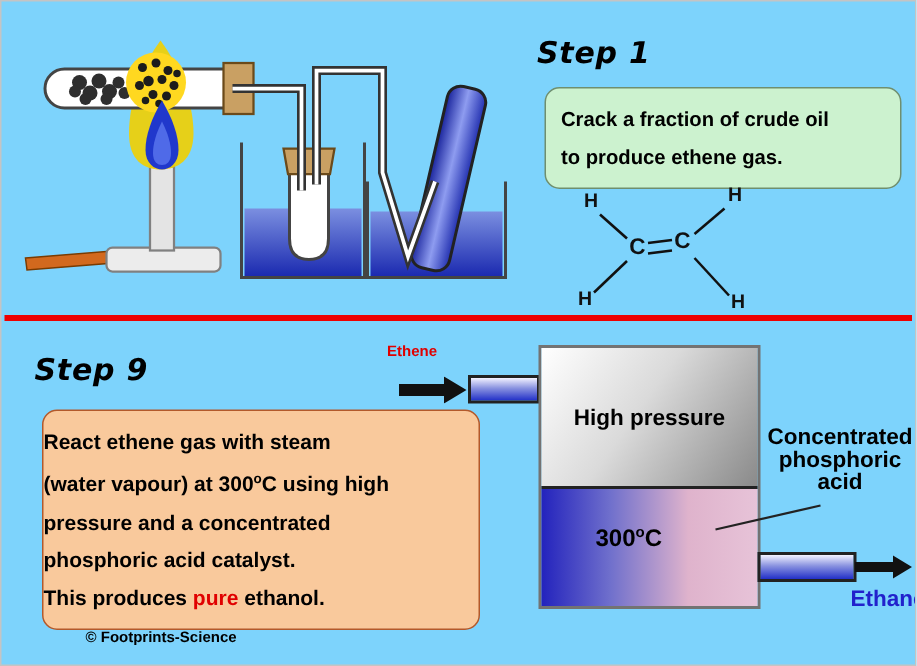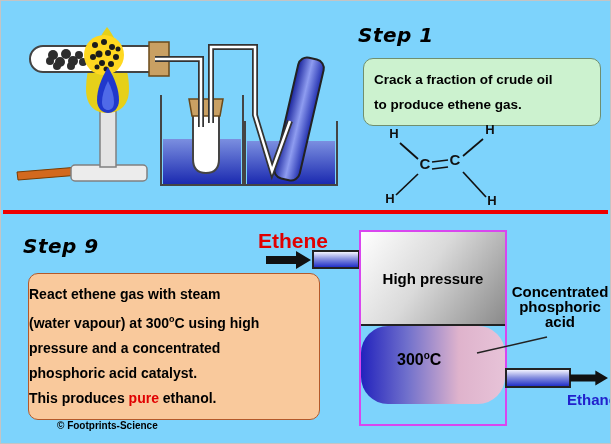--- a/index.html
+++ b/index.html
@@ -13,35 +13,35 @@
   .box-line{white-space:nowrap;}
   #step1-title{left:357px;top:22px;}
   #step1-box{left:348px;top:57px;width:238px;padding:8px 10px;background:#ccf2cf;
              border:1.5px solid #6f8f6f;font-size:13.5px;line-height:25px;}
   #step2-title{left:22px;top:233px;}
   #step2-box{left:13px;top:272px;width:292px;padding:8px 0;background:#f9c99c;
              border:1.5px solid #b3592b;font-size:14px;line-height:25px;}
   .hl-red{color:#e00000;}
   sup.deg{font-size:9px;vertical-align:super;}
   #divider{left:2px;top:209px;width:605px;height:4px;background:#ee0000;}
-  #ethene-label{left:257px;top:228px;color:#e00000;font-weight:bold;font-size:21px;}
+  #ethene-label{left:257px;top:228px;color:#e00000;font-weight:bold;font-size:10px;}
   #ethanol-label{left:566px;top:390px;color:#2121cc;font-weight:bold;font-size:15px;white-space:nowrap;}
   #inlet-arrow{left:265px;top:250px;}
   #outlet-arrow{left:569px;top:368px;}
   #inlet-pipe{left:311px;top:249px;width:48px;height:19px;border:2px solid #222;box-sizing:border-box;
               background:linear-gradient(180deg,#f2f2ff 0%,#8a93e0 45%,#2230c8 100%);}
   #outlet-pipe{left:504px;top:367px;width:66px;height:20px;border:2px solid #222;box-sizing:border-box;
                background:linear-gradient(180deg,#f2f2ff 0%,#8a93e0 45%,#2230c8 100%);}
-  #vessel{left:358px;top:229px;width:148px;height:196px;border:2px solid #d946ef;box-sizing:border-box;}
+  #vessel{left:358px;top:229px;width:148px;height:176px;border:2px solid #737373;box-sizing:border-box;}
   #vessel-top{height:94px;border-bottom:2px solid #222;box-sizing:border-box;
               background:linear-gradient(125deg,#ffffff 0%,#dadada 45%,#8a8a8a 100%);
               display:flex;align-items:center;justify-content:center;
               font-weight:bold;font-size:15px;}
   #vessel-bottom{height:78px;position:relative;
-              background:linear-gradient(90deg,#2323bd 0%,#7070cc 32%,#dfb3cc 68%,#e7c3d8 100%);border-radius:27px;}
+              background:linear-gradient(90deg,#2323bd 0%,#7070cc 32%,#dfb3cc 68%,#e7c3d8 100%);}
   #vessel-temp{position:absolute;left:36px;top:24px;font-weight:bold;font-size:16px;}
   #vessel-temp sup.deg{font-size:10px;}
   #catalyst-label{left:508px;top:283px;width:102px;text-align:center;
                   font-weight:bold;font-size:15px;line-height:15px;}
   #catalyst-pointer{left:470px;top:332px;}
   #copyright{left:56px;top:419px;font-weight:bold;font-size:10px;}
   .mol-h{font-weight:bold;font-size:13px;fill:#111;text-anchor:middle;
          font-family:"Liberation Sans",sans-serif;}
   .mol-c{font-weight:bold;font-size:15px;fill:#111;text-anchor:middle;
          font-family:"Liberation Sans",sans-serif;}

